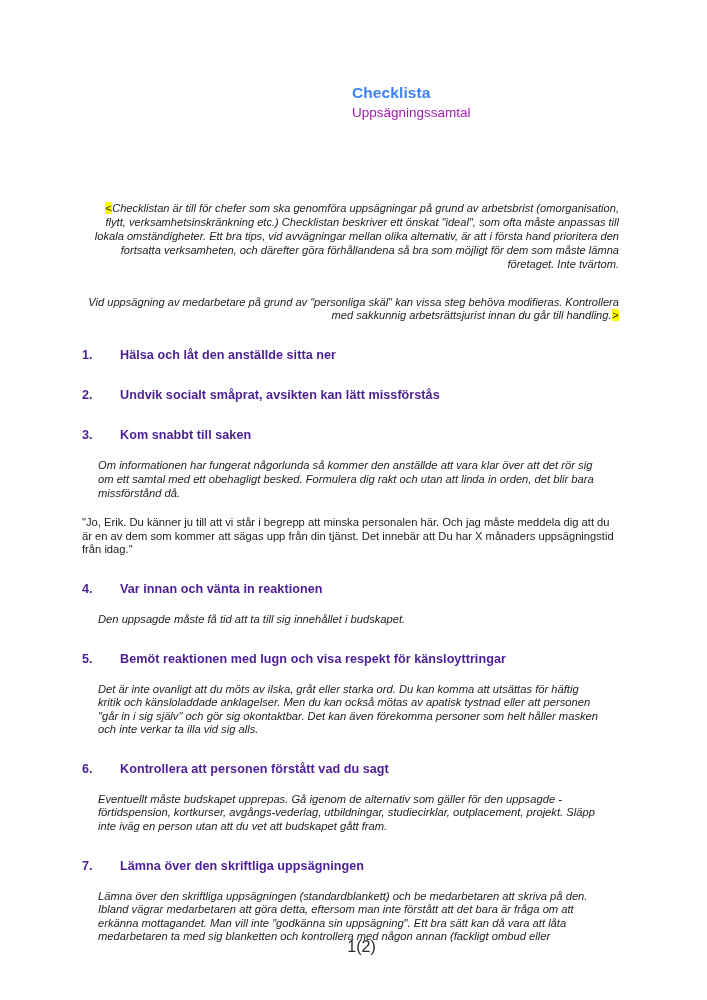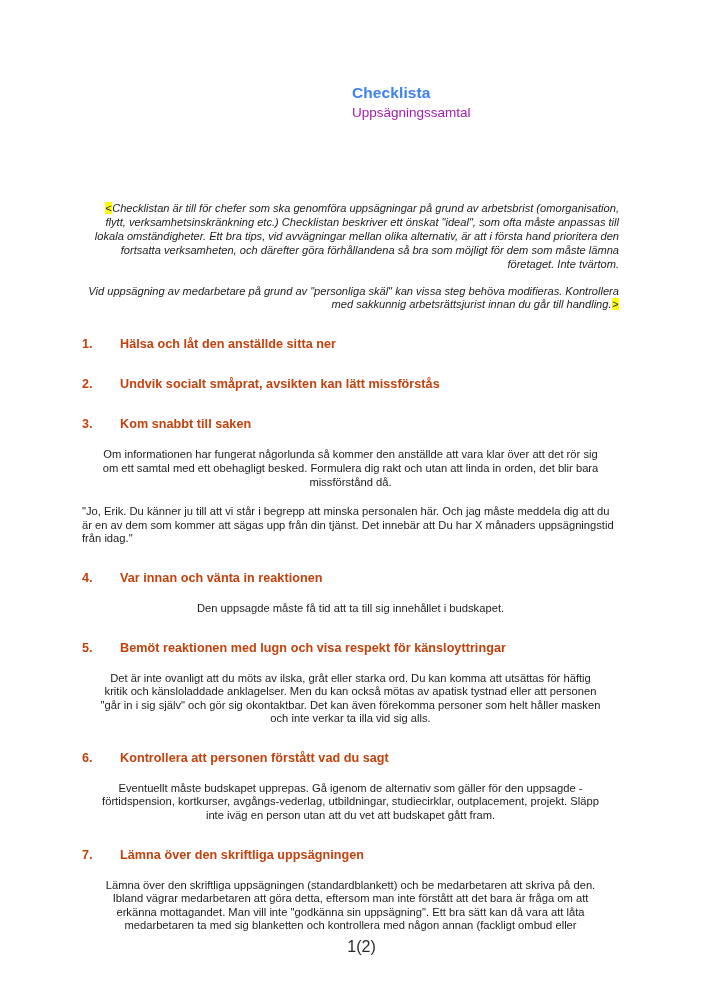--- a/index.html
+++ b/index.html
@@ -58,52 +58,53 @@
   
   .intro {
     font-size: 11.1px;
     font-style: italic;
     line-height: 13.9px;
     color: #1c1c1c;
     margin: 0;
     text-align: right;
   }
   .intro + .intro {
-    margin-top: 13px;
+    margin-top: 24px;
   }
   .hl {
     background: #ffff00;
     font-style: italic;
     padding: 0 0.5px;
   }
 
   
   .section {
     margin-top: 25px;
   }
   .sec-head {
     display: block;
     font-size: 12.6px;
     font-weight: bold;
     line-height: 15px;
-    color: #c2410c;
+    color: #4c1d95;
     margin: 0 0 4px 0;
     letter-spacing: 0.05px;
   }
   .sec-num {
     display: inline-block;
     width: 38px;
     font-weight: bold;
   }
   .sec-body {
     font-size: 11.2px;
     line-height: 13.6px;
     color: #1c1c1c;
     margin: 16px;
-    text-align: center;
+    text-align: left;
+    font-style: italic;
   }
   .quote {
     font-size: 11.2px;
     line-height: 13.6px;
     color: #1c1c1c;
     margin: 11px 0 0 0;
   }
 
   
   .footer {

